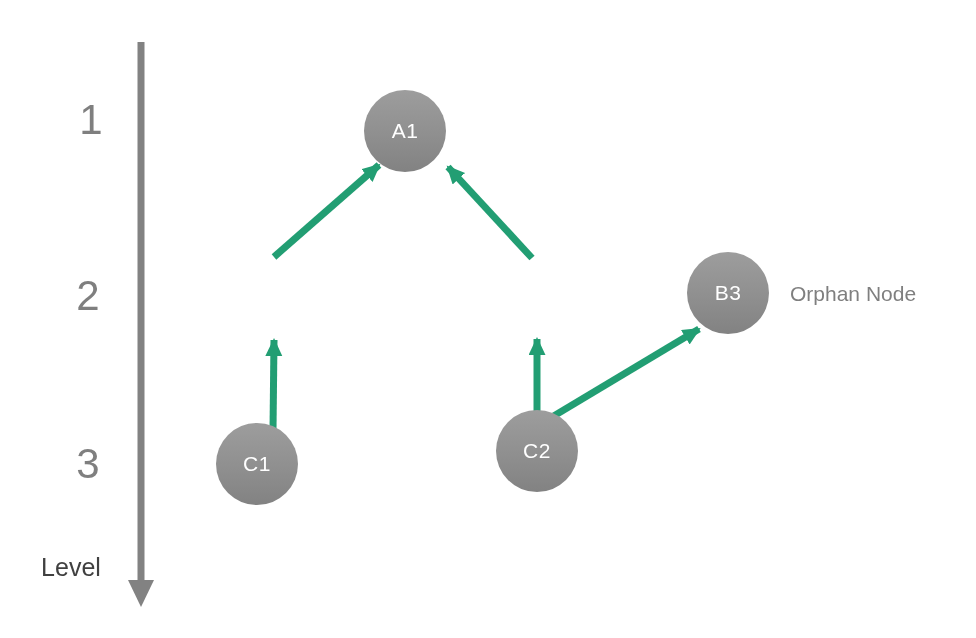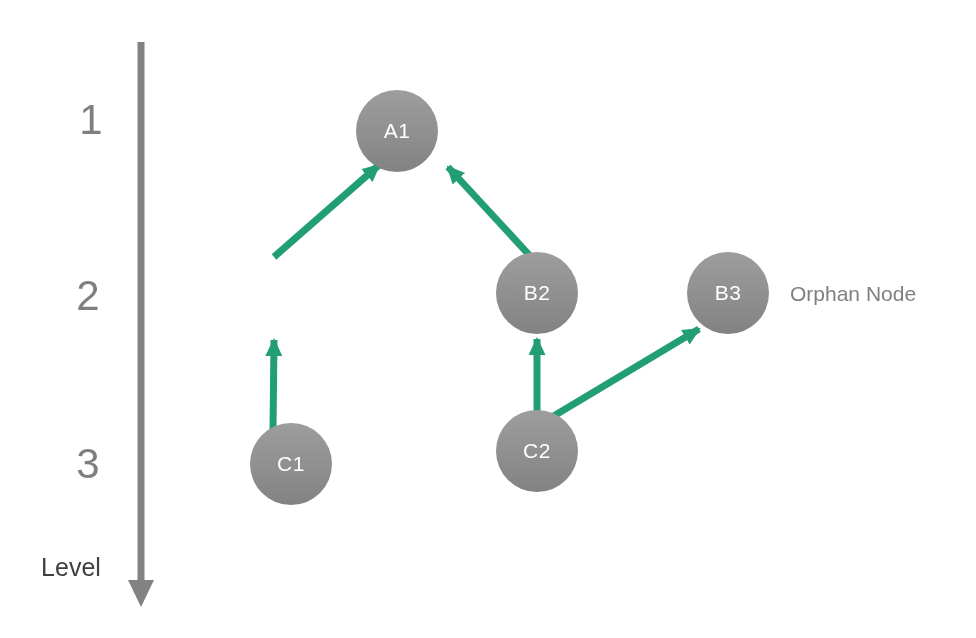--- a/index.html
+++ b/index.html
@@ -98,30 +98,27 @@
     <line class="edge" x1="273" y1="430" x2="274" y2="340" marker-end="url(#greenHead)"></line>
     <line class="edge" x1="537" y1="430" x2="537" y2="339" marker-end="url(#greenHead)"></line>
     <line class="edge" x1="537" y1="426" x2="699" y2="329" marker-end="url(#greenHead)"></line>
   </svg>
 
   <div class="tick" style="left:91px; top:120px;">1</div>
   <div class="tick" style="left:88px; top:296px;">2</div>
   <div class="tick" style="left:88px; top:464px;">3</div>
   <div class="axis-caption" style="left:71px; top:567px;">Level</div>
 
-  <div class="node" style="left:356px; top:90px;">
+  <div class="node" style="left:364px; top:90px;">
     <span class="node-label">A1</span>
-  </div>
-  <div class="node" style="left:496px; top:252px;">
-    <span class="node-label">B2</span>
   </div>
   <div class="node" style="left:687px; top:252px;">
     <span class="node-label">B3</span>
   </div>
-  <div class="node" style="left:250px; top:423px;">
+  <div class="node" style="left:216px; top:423px;">
     <span class="node-label">C1</span>
   </div>
   <div class="node" style="left:496px; top:410px;">
     <span class="node-label">C2</span>
   </div>
 
   <div class="annotation" style="left:790px; top:294px;">Orphan Node</div>
 
 </div>
 

